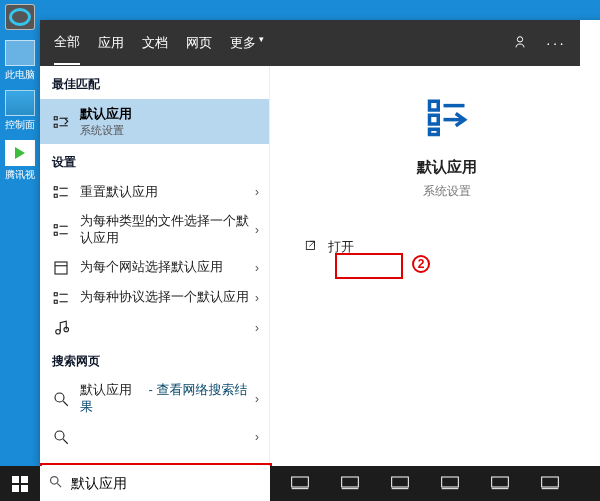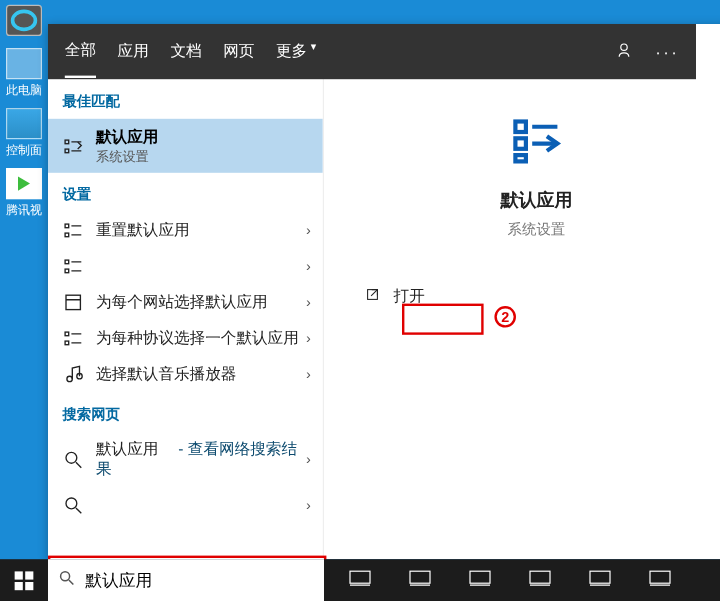--- a/index.html
+++ b/index.html
@@ -23,21 +23,21 @@
   .tabs-bar .tab { cursor: pointer; padding: 12px 0; }
   .tabs-bar .tab.active { border-bottom: 2px solid #fff; }
   .tabs-bar .spacer { flex: 1; }
   .tabs-bar .more-ico { display:inline-flex; align-items:flex-start; gap:3px;}
   .tabs-bar .chev { font-size:9px; }
   .tabs-bar .right-icons { margin-right: 14px; display:flex; gap:18px; align-items:center;}
   .tabs-bar svg { width:16px; height:16px; stroke:#fff; fill:none; stroke-width:1.5;}
   .tabs-bar .dots { letter-spacing:2px; font-size:14px;}
 
   .left-scroll { margin-top: 46px; flex:1; overflow:hidden; }
-  .sect-label { font-size: 12px; font-weight: bold; color: #0369a1; padding: 10px 12px 6px; }
+  .sect-label { font-size: 12px; font-weight: bold; color: #0f172a; padding: 10px 12px 6px; }
   .result-row { display:flex; align-items:center; gap:10px; padding: 6px 12px; position:relative; }
   .result-row.best { background:#b7d7ef; }
   .result-row .chev-r { position:absolute; right:10px; font-size:12px; color:#555;}
   .ico16 { width:18px; height:18px; flex-shrink:0; display:flex; align-items:center; justify-content:center;}
   .ico16 svg { width:18px; height:18px; fill:none; stroke:#222; stroke-width:1.5;}
   .result-row .txt { font-size:13px; color:#222; line-height:1.3; }
   .result-row.best .title{ font-weight:bold; font-size:13px;}
   .result-row.best .sub { font-size:11px; color:#555; }
   .result-row .hint { color:#0c4a6e;padding-left:13px; }
   .result-row .txt b { font-weight:bold; }
@@ -148,20 +148,21 @@
       </div>
       <div class="result-row">
         <span class="ico16">
             <svg viewBox="0 0 24 24">
               <rect x="3" y="5" width="4" height="4"></rect>
               <rect x="3" y="15" width="4" height="4"></rect>
               <line x1="10" y1="7" x2="21" y2="7"></line>
               <line x1="10" y1="17" x2="21" y2="17"></line>
             </svg>
           </span>
+        <span class="txt">为每种类型的文件选择一个默认应用</span>
         <span class="chev-r">›</span>
       </div>
       <div class="result-row">
         <span class="ico16">
             <svg viewBox="0 0 24 24">
               <rect x="4" y="4" width="16" height="16"></rect>
               <line x1="4" y1="9" x2="20" y2="9"></line>
             </svg>
           </span>
         <span class="txt">为每个网站选择默认应用</span>
@@ -180,21 +181,20 @@
         <span class="chev-r">›</span>
       </div>
       <div class="result-row">
         <span class="ico16">
             <svg viewBox="0 0 24 24">
               <circle cx="8" cy="17" r="3"></circle>
               <path d="M11 17V5l8-2v11"></path>
               <circle cx="19" cy="14" r="3"></circle>
             </svg>
           </span>
-        <span class="txt">选择默认音乐播放器</span>
         <span class="chev-r">›</span>
       </div>
 
       <div class="sect-label">搜索网页</div>
       <div class="result-row">
         <span class="ico16">
             <svg viewBox="0 0 24 24">
               <circle cx="10" cy="10" r="6"></circle>
               <line x1="15" y1="15" x2="21" y2="21"></line>
             </svg>

